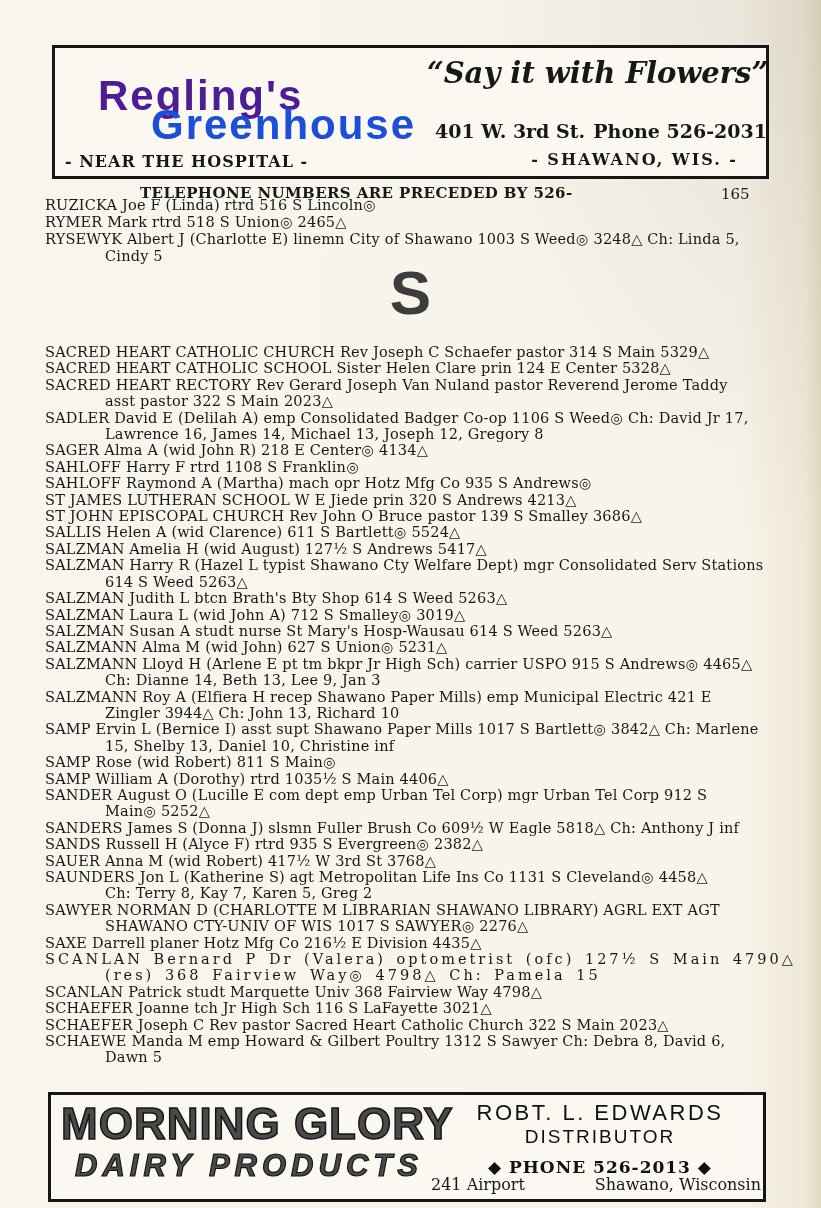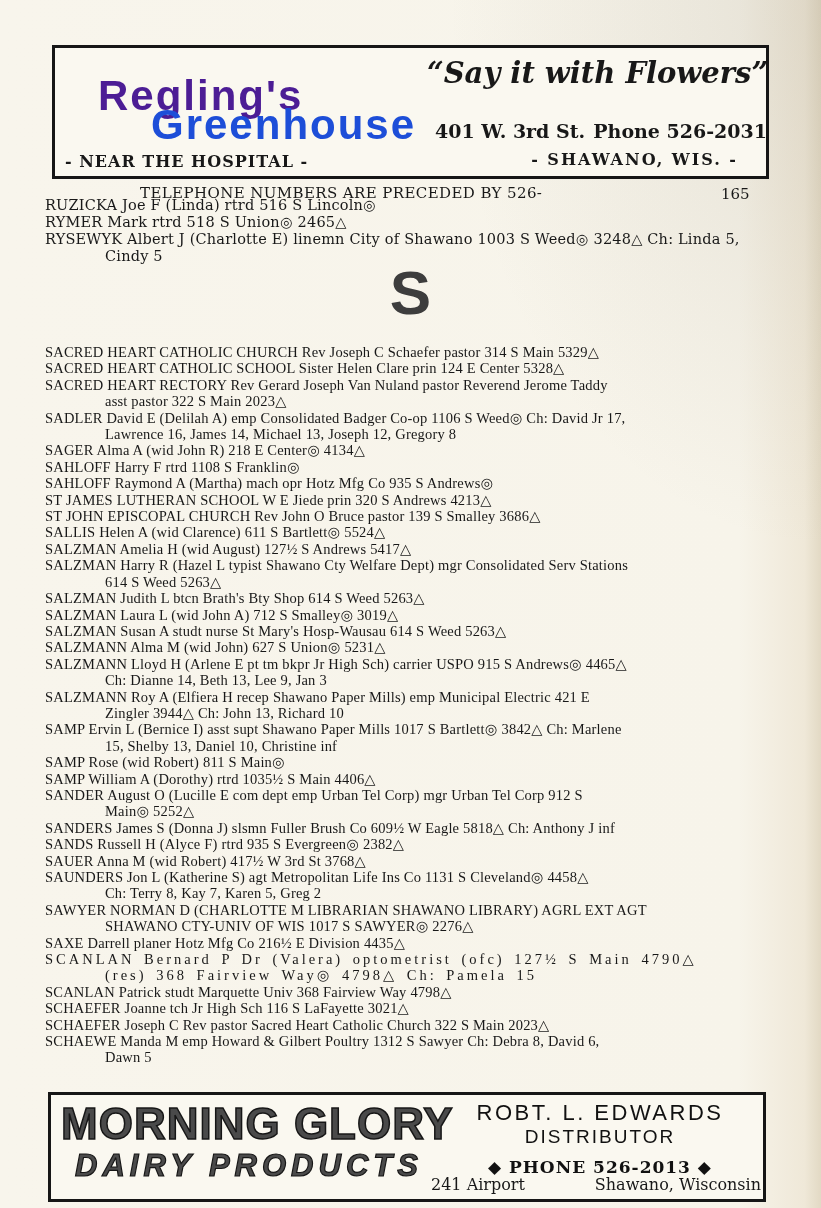--- a/index.html
+++ b/index.html
@@ -28,31 +28,31 @@
              font-style:italic; font-weight:bold; font-size:29px;
              text-underline-offset:6px;
              text-decoration-thickness:2px; white-space:pre; }
   .addr-row { position:absolute; left:380px; top:72px; width:332px;
               display:flex; justify-content:space-between; font-weight:bold;
               font-size:19px; white-space:pre; }
   .shawano-note { position:absolute; right:28px; bottom:7px; font-weight:bold;
                   font-size:16px; letter-spacing:2px; white-space:pre; }
 
   
-  .header-note { position:absolute; left:140px; top:184px; font-weight:normal;
+  .header-note { position:absolute; left:140px; top:184px; font-weight:bold;
                  font-size:15px; letter-spacing:0.4px; white-space:pre; }
   .page-number { position:absolute; left:721px; top:185px; font-size:15px; }
 
   
   .entries { position:absolute; left:45px; width:760px; }
   .pre-entries { top:197px; }
   .s-entries  { top:344px; }
   .entry { margin:0; }
   .pre-entries .line { font-size:14.5px; line-height:17px; }
-  .s-entries  .line { font-size:14.5px; line-height:16.4px;font-family:Liberation Serif, serif; }
+  .s-entries  .line { font-size:14.5px; line-height:16.4px; }
   .line { white-space:pre; letter-spacing:0.2px; }
   .line.cont { padding-left:60px; }
   .entry.spaced .line { letter-spacing:3px; word-spacing:3px; }
 
   .section-letter { position:absolute; left:0; top:262px; width:100%;
                     text-align:center; font-family:"Liberation Sans", sans-serif;
                     font-weight:bold; font-size:62px; line-height:62px; color:#3d3d3d; }
 
   
   .bottom-ad { position:absolute; left:48px; top:1092px; width:712px; height:104px;

